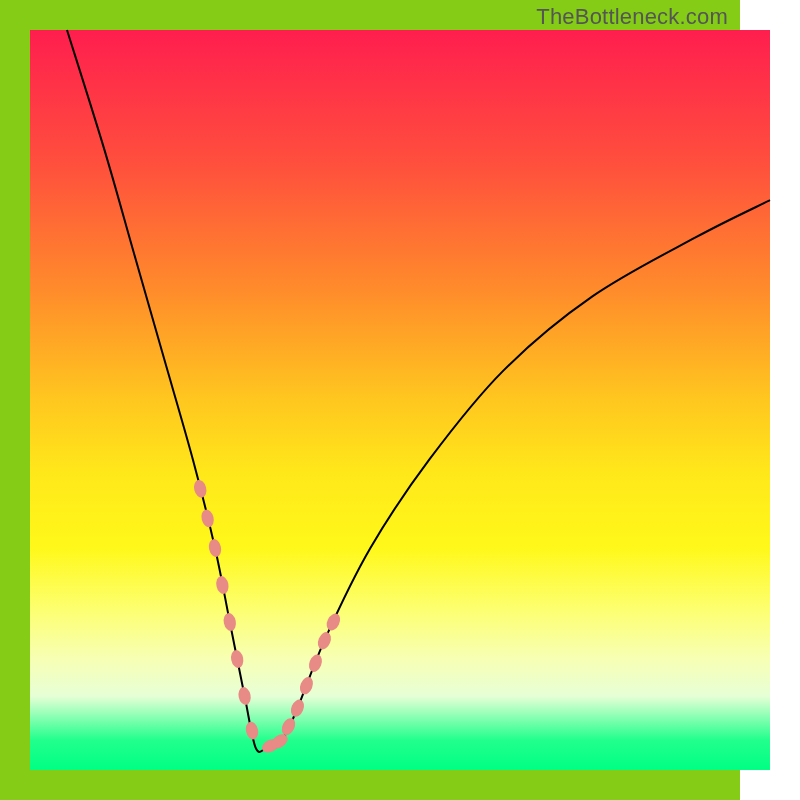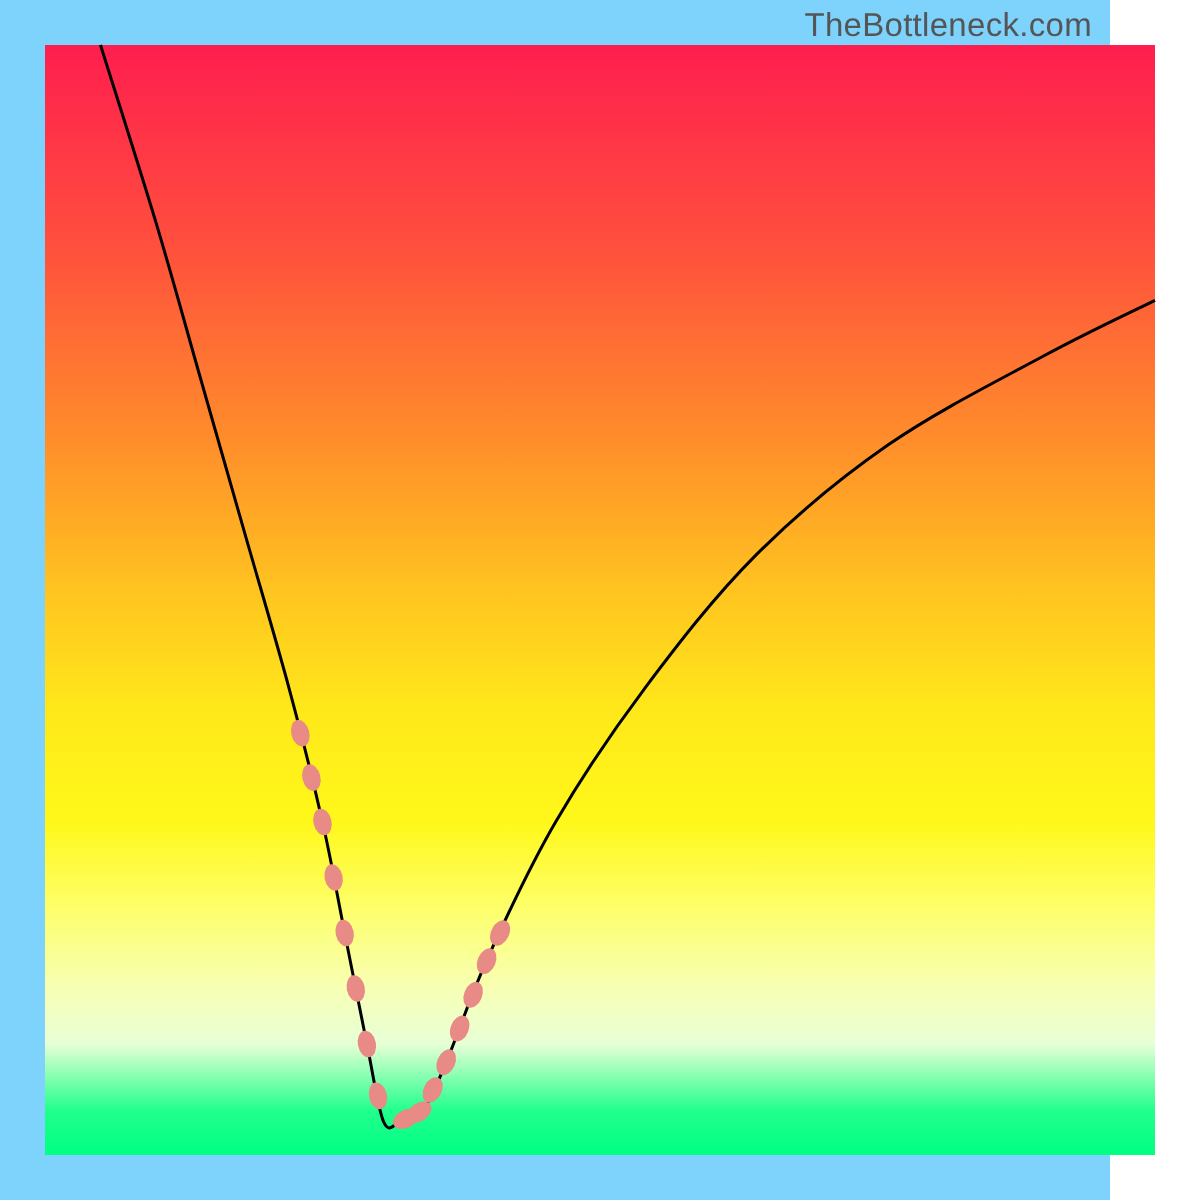--- a/index.html
+++ b/index.html
@@ -1,20 +1,20 @@
 <!DOCTYPE html>
 <html><head>
 <meta charset="utf-8">
 <style>
   * { margin: 0; padding: 0; box-sizing: border-box; }
   html, body { width: 800px; height: 800px; overflow: hidden; }
   .outer {
     width: 740px;
     height: 800px;
-    background: #7dd3fc;
+    background: #84cc16;
     position: relative;
   }
   .watermark {
     position: absolute;
     top: 4px;
     right: 12px;
     font-family: Arial, Helvetica, sans-serif;
     font-size: 22px;
     color: #555;
     letter-spacing: 0.2px;

